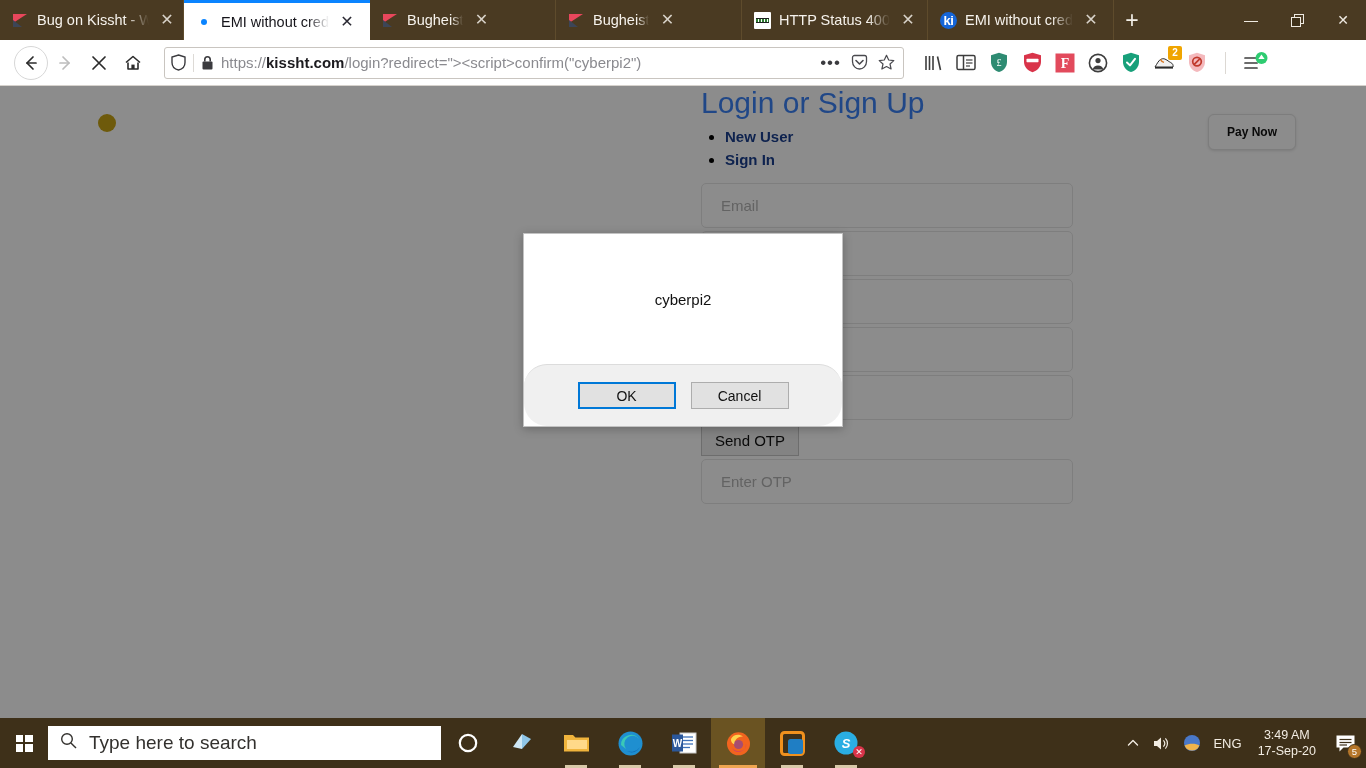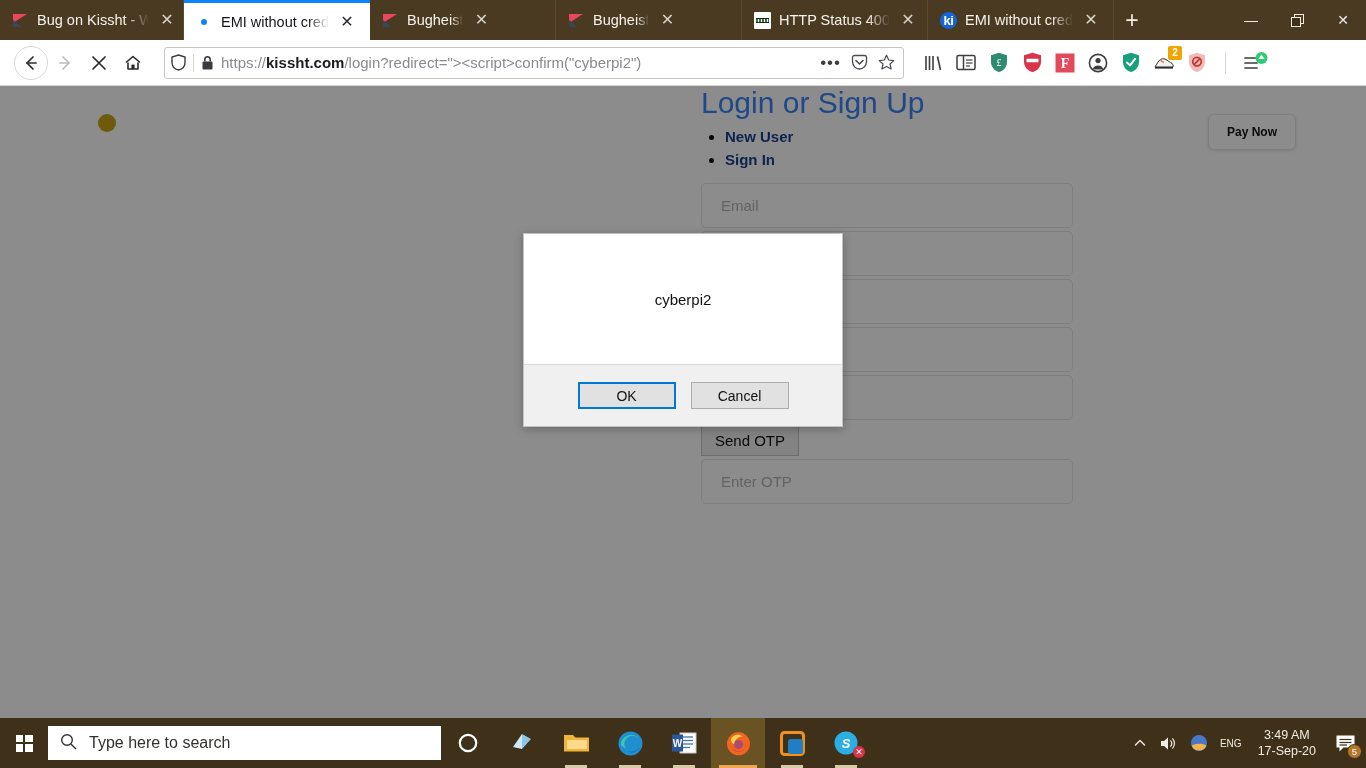--- a/index.html
+++ b/index.html
@@ -218,20 +218,21 @@
     padding: 8px 20px;
     font-size: 15px; color: #111;
     font-family: "Liberation Sans", sans-serif;
   }
   .modal-footer {
     background: #f0f0f0;
     border-top: 1px solid #dcdcdc;
     height: 62px;
     display: flex; align-items: center; justify-content: center;
     gap: 15px;
+    border-radius: 23px;
   }
   .dlg-btn {
     min-width: 98px; height: 27px;
     background: #e1e1e1; border: 1px solid #adadad;
     font-size: 14px; color: #111;
     display: flex; align-items: center; justify-content: center;
     font-family: "Liberation Sans", sans-serif;
   }
   .dlg-btn.focused { border: 2px solid #0078d7; }
 
@@ -249,21 +250,21 @@
     width: 17px; height: 17px;
     display: grid; grid-template-columns: 1fr 1fr; grid-template-rows: 1fr 1fr;
     gap: 2px;
   }
   .win-logo i { background: #fff; display: block; }
   .search-box {
     width: 393px; height: 34px;
     background: #fff;
     display: flex; align-items: center; gap: 12px;
     padding: 0 12px;
-    color: #33312e; font-size: 16px;
+    color: #33312e; font-size: 19px;
   }
   .tb-app {
     width: 54px; height: 50px;
     display: flex; align-items: center; justify-content: center;
     position: relative;
   }
   .tb-app.active { background: #6a5322; }
   .tb-app.active::after {
     content: ""; position: absolute; bottom: 0; left: 8px; right: 8px;
     height: 3px; background: #f0a550;
@@ -610,21 +611,21 @@
         <path d="M11.4 5.4 a4.6 4.6 0 0 1 0 6.2" fill="none" stroke="#f2ece2" stroke-width="1.2"></path>
         <path d="M13.4 3.4 a7.4 7.4 0 0 1 0 10.2" fill="none" stroke="#f2ece2" stroke-width="1.2"></path>
       </svg>
     </span>
     <span class="tray-item">
       <svg width="18" height="18" viewBox="0 0 18 18">
         <circle cx="9" cy="9" r="8" fill="#4a78c8"></circle>
         <path d="M1.6 11.5 a8 8 0 0 0 14.8 0 C13 9 6 9 1.6 11.5 Z" fill="#f0b44c"></path>
       </svg>
     </span>
-    <span class="tray-item" style="font-size:10px">ENG</span>
+    <span class="tray-item" style="font-size:13px">ENG</span>
     <span class="clock">
       <div>3:49 AM</div>
       <div>17-Sep-20</div>
     </span>
     <span class="notif">
       <svg width="21" height="19" viewBox="0 0 21 19">
         <path d="M1.5 1.5 h18 v12 h-11 l-4 4 v-4 h-3 Z" fill="#ffffff"></path>
         <g stroke="#3e3019" stroke-width="1.2">
             <line x1="4.5" y1="5.5" x2="16.5" y2="5.5"></line>
             <line x1="4.5" y1="8.5" x2="16.5" y2="8.5"></line>

